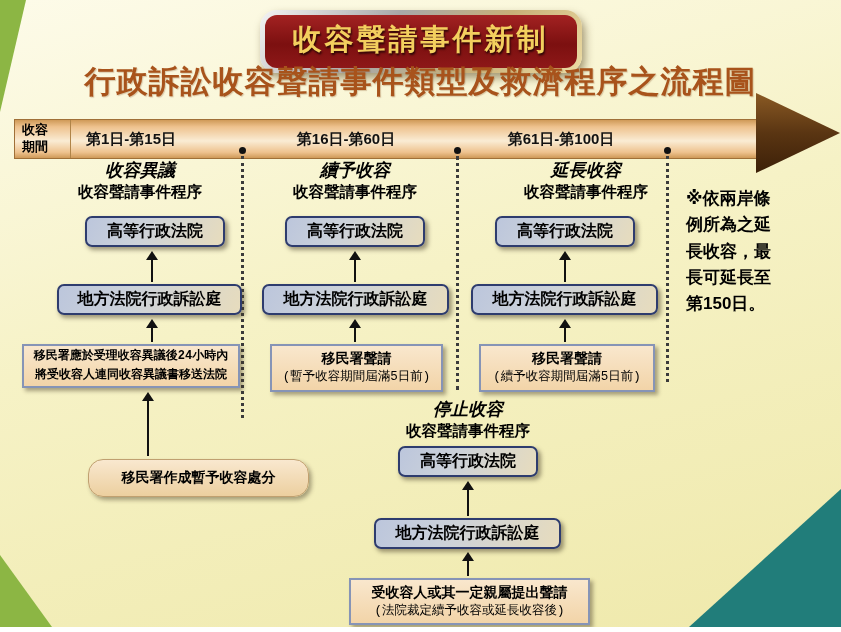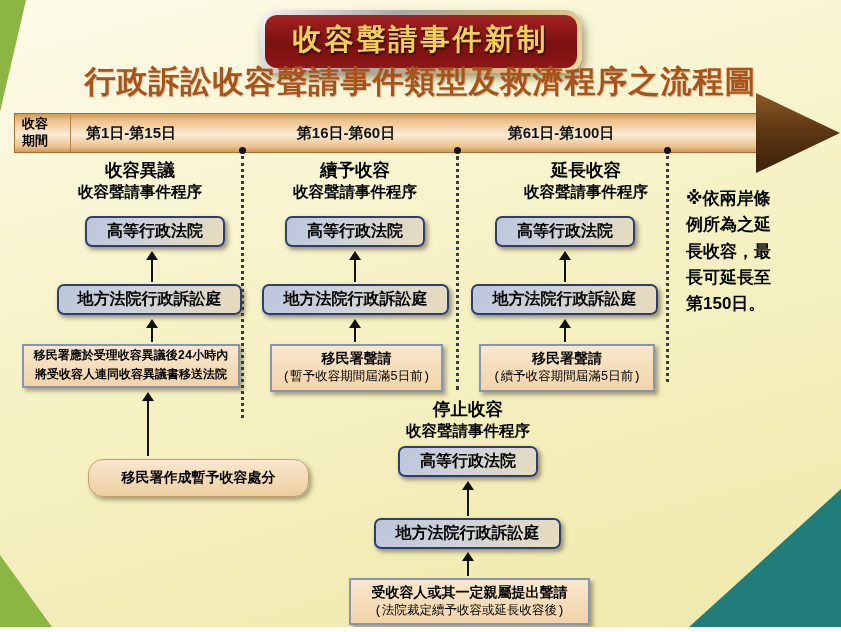--- a/index.html
+++ b/index.html
@@ -37,21 +37,21 @@
   }
 
   .page-title{
     position:absolute; top:61px; left:0; width:100%; text-align:center;
     font-size:31px; font-weight:bold; letter-spacing:1px; color:#a8531b;
     text-shadow:1px 1px 1px rgba(120,60,10,.25);
   }
 
   
   .tbar{
-    position:absolute; left:14px; top:113px; width:748px; height:40px;
+    position:absolute; left:14px; top:119px; width:748px; height:40px;
     border:1px solid #a07038;
     background:linear-gradient(180deg,#cf9a58 0%,#eec28e 18%,#faecd4 55%,#eec28e 85%,#cf9a58 100%);
   }
   .tlabel{
     position:absolute; left:0; top:0; bottom:0; width:56px;
     display:flex; flex-direction:column; justify-content:center;
     padding-left:7px; font-size:13px; font-weight:bold; line-height:1.3;
     border-right:1px solid #b08448; color:#000;
   }
   .tlabel span{ display:block; }
@@ -60,21 +60,21 @@
     display:flex; align-items:center; justify-content:center;
     font-size:15px; font-weight:bold; color:#111;
   }
   .tarrow{ position:absolute; left:756px; top:93px; width:84px; height:80px; }
   .tdot{ position:absolute; width:7px; height:7px; border-radius:50%; background:#111; top:147px; }
 
   .vdots{ position:absolute; width:0; border-left:3px dotted #3b3b3b; }
 
   
   .colhead{ position:absolute; text-align:center; color:#000; }
-  .colhead .t{ font-size:17.5px; font-weight:bold; line-height:1.3; }
+  .colhead .t{ font-size:17.5px; font-weight:bold; line-height:1.3;font-style:italic; }
   .colhead .s{ font-size:15.5px; font-weight:bold; line-height:1.35; }
 
   
   .court{
     position:absolute; display:flex; align-items:center; justify-content:center;
     font-weight:bold; font-size:16px; color:#000;
     border:2px solid #2e3c6e; border-radius:7px;
     background:linear-gradient(115deg,#bcc6dc 0%,#ccd2da 40%,#e7dcbd 100%);
     box-shadow:2.5px 3px 4px rgba(70,60,40,.5);
   }

